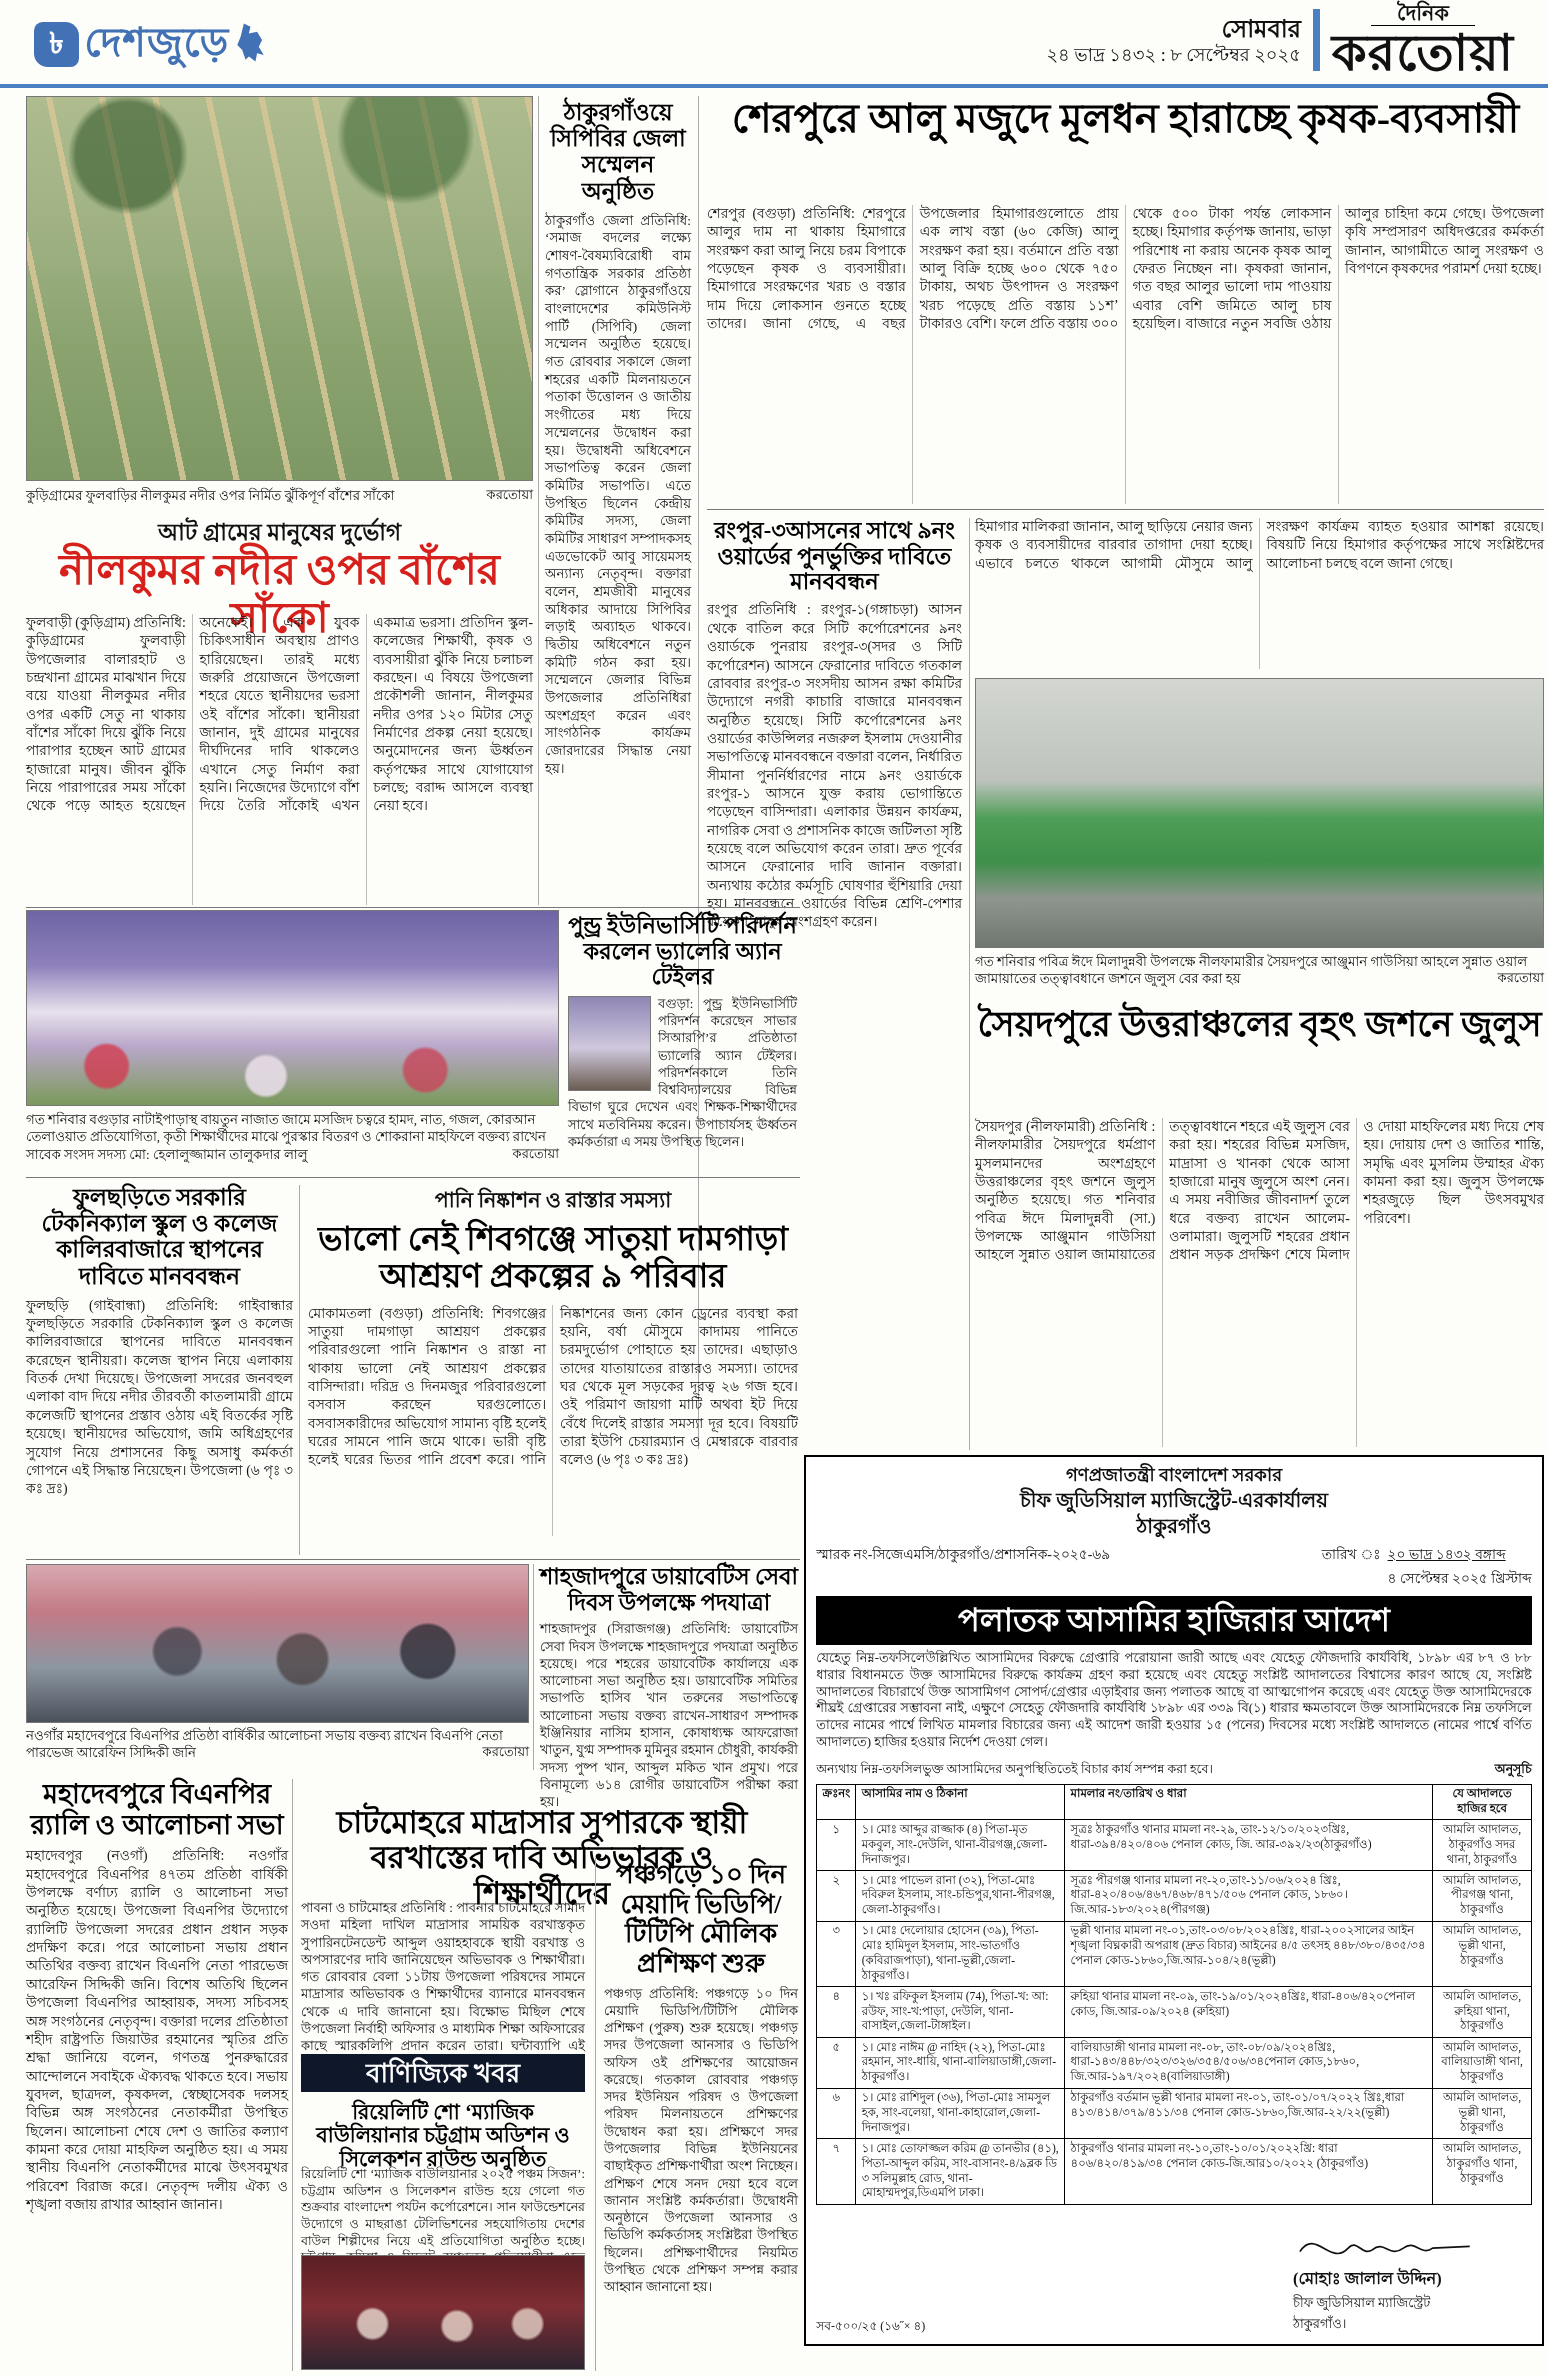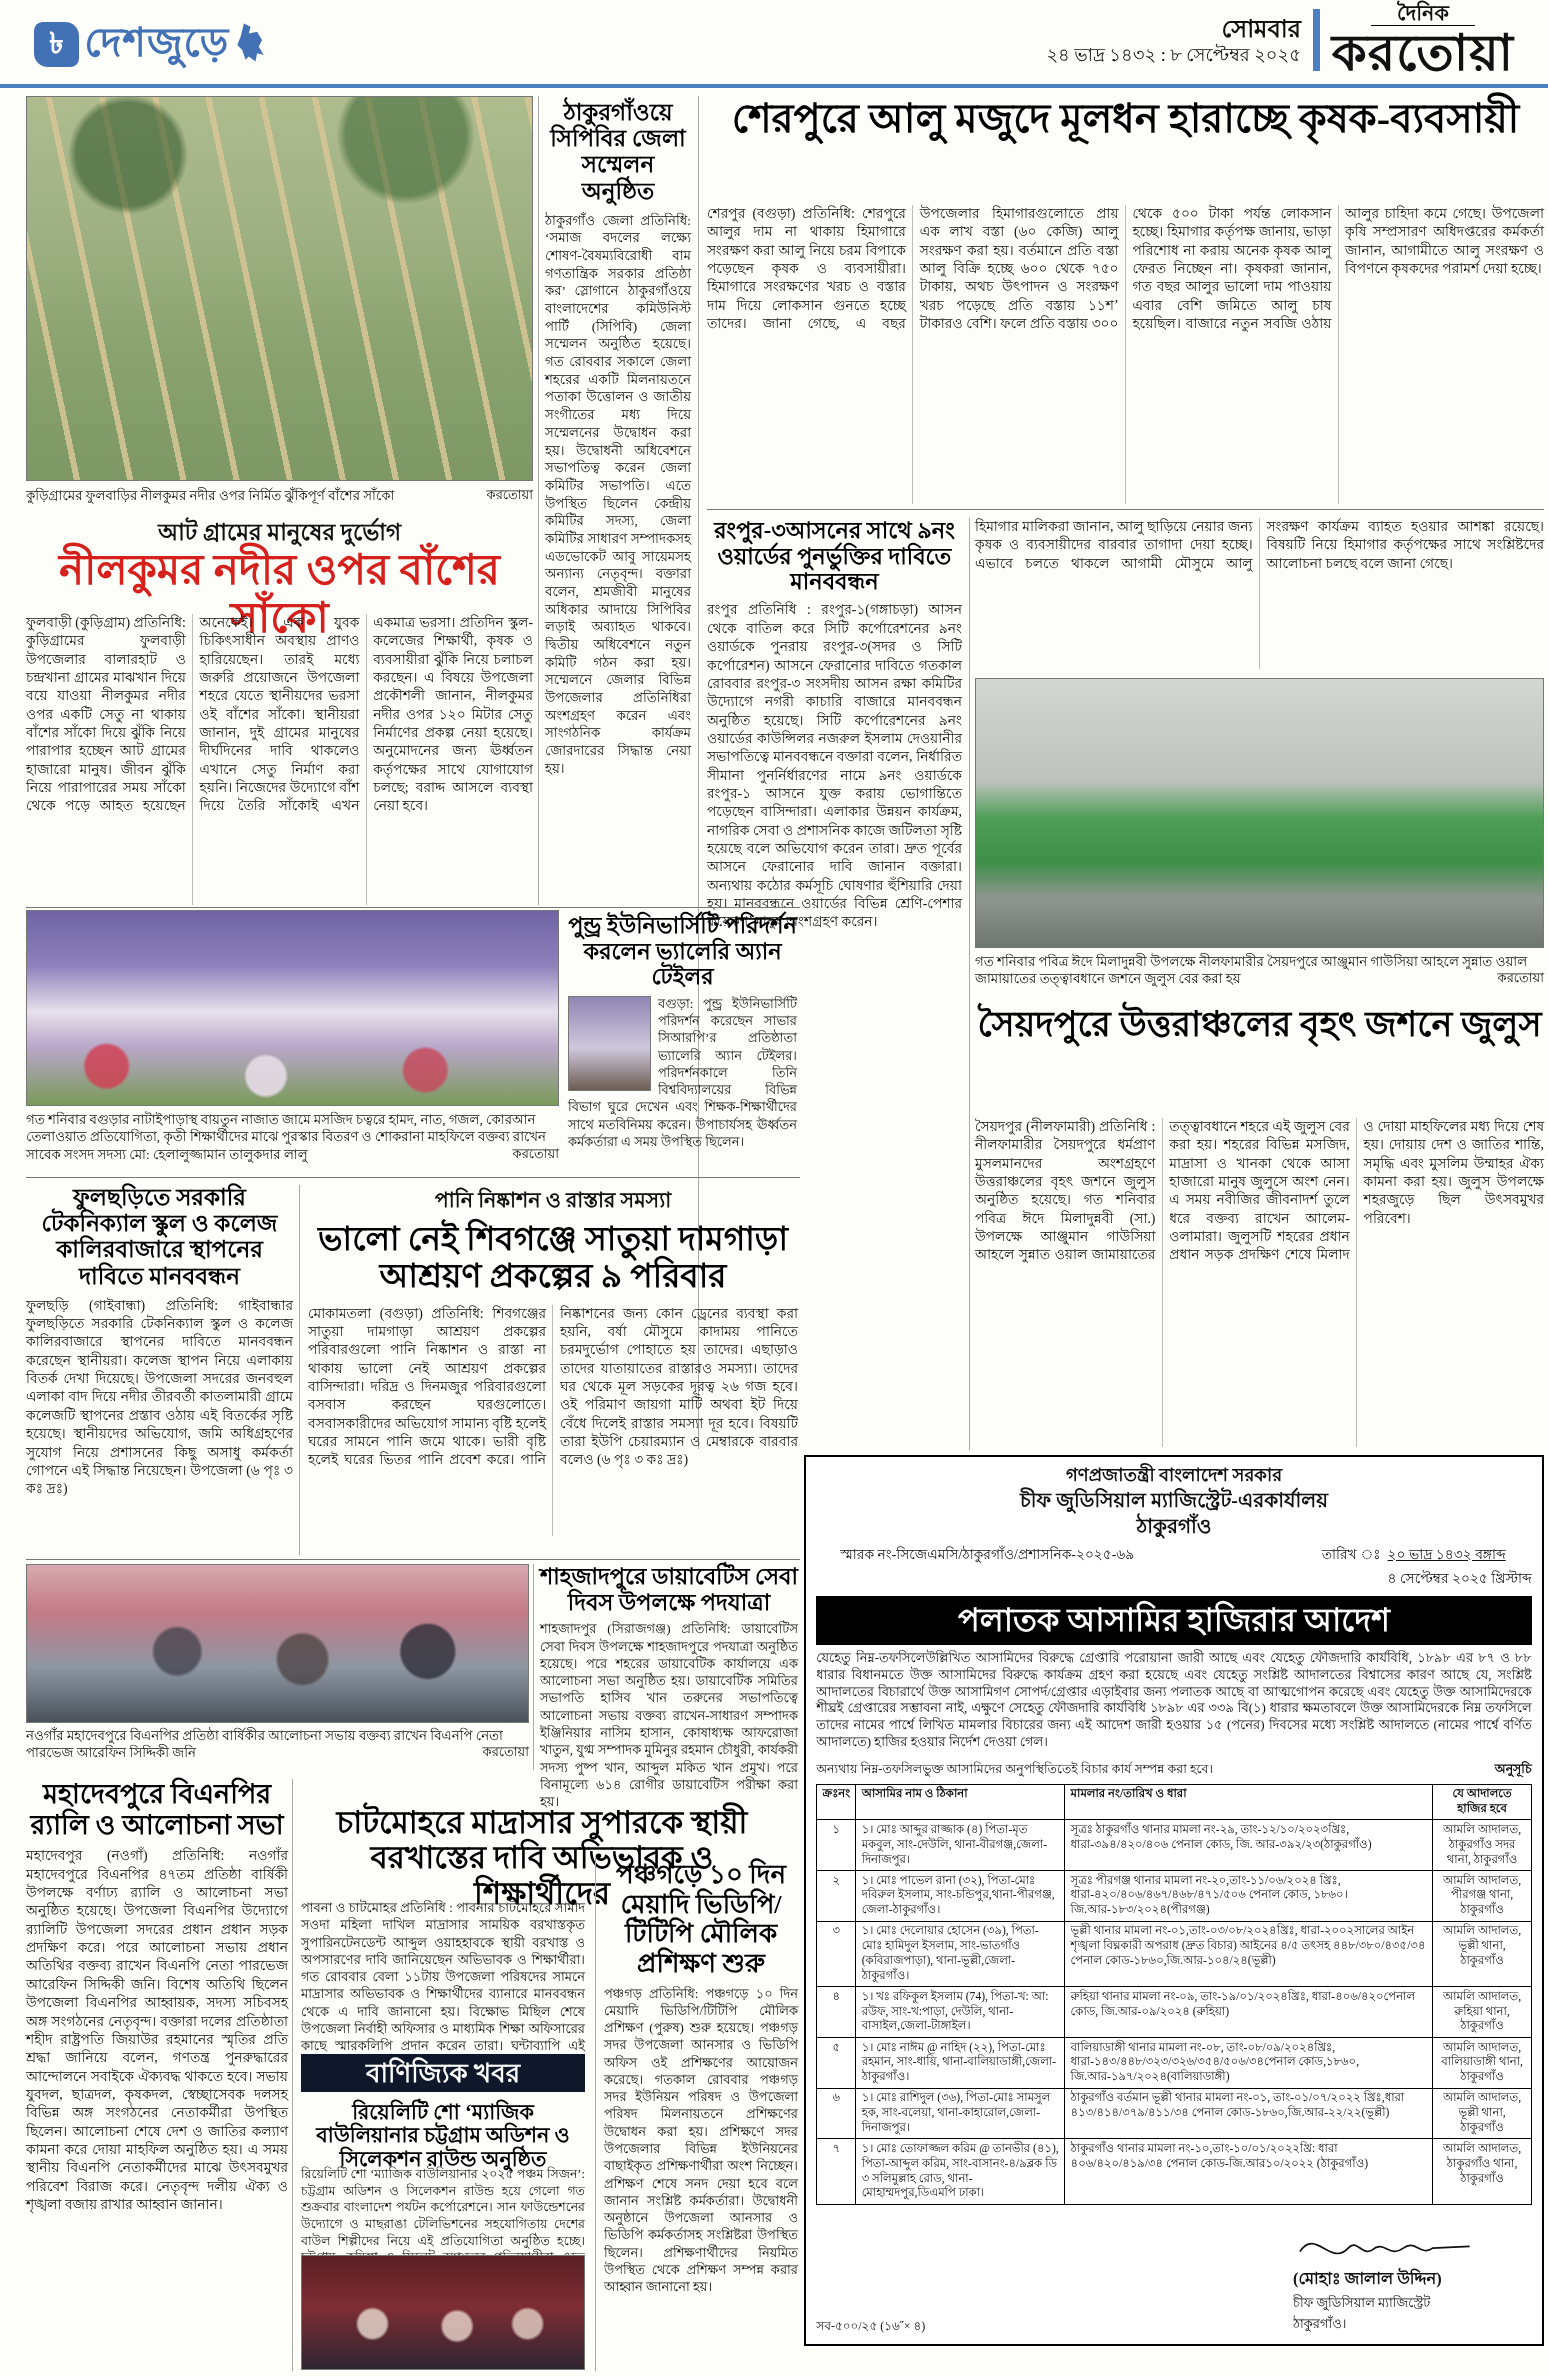--- a/index.html
+++ b/index.html
@@ -188,21 +188,21 @@
          radial-gradient(circle at 25% 60%, rgba(235,220,210,.8) 0 13.8px, transparent 17px),
          radial-gradient(circle at 55% 62%, rgba(235,215,205,.8) 0 13.8px, transparent 17px),
          radial-gradient(circle at 80% 60%, rgba(230,210,200,.8) 0 13.8px, transparent 17px),
          linear-gradient(180deg,#5a1f24 0%,#7e2d33 45%,#2e2430 100%);"></div>
 
   <div class="abs notice-box" style="left:804px;top:1455px;width:740px;height:891px;">
     <div class="notice-center" style="font-size:18px;">গণপ্রজাতন্ত্রী বাংলাদেশ সরকার</div>
     <div class="notice-center" style="font-size:20px;">চীফ জুডিসিয়াল ম্যাজিস্ট্রেট-এরকার্যালয়</div>
     <div class="notice-center" style="font-size:20px;">ঠাকুরগাঁও</div>
     <div style="display:flex;justify-content:space-between;align-items:flex-start;margin-top:3.4px;">
-      <div style="font-size:13.8px;margin-left:24px;">স্মারক নং-সিজেএমসি/ঠাকুরগাঁও/প্রশাসনিক-২০২৫-৬৯</div>
+      <div style="font-size:13.8px;">স্মারক নং-সিজেএমসি/ঠাকুরগাঁও/প্রশাসনিক-২০২৫-৬৯</div>
       <div style="display:flex;gap:6.9px;font-size:13.8px;">
         <span>তারিখ ঃ</span>
         <span style="text-align:left;">
           <span style="display:block;text-decoration:underline;">২০ ভাদ্র ১৪৩২ বঙ্গাব্দ</span>
           <span style="display:block;">৪ সেপ্টেম্বর ২০২৫ খ্রিস্টাব্দ</span>
         </span>
       </div>
     </div>
     <div class="notice-banner">পলাতক আসামির হাজিরার আদেশ</div>
     <div class="body-text" style="font-size:13px;line-height:1.3;">যেহেতু নিম্ন-তফসিলেউল্লিখিত আসামিদের বিরুদ্ধে গ্রেপ্তারি পরোয়ানা জারী আছে এবং যেহেতু ফৌজদারি কার্যবিধি, ১৮৯৮ এর ৮৭ ও ৮৮ ধারার বিধানমতে উক্ত আসামিদের বিরুদ্ধে কার্যক্রম গ্রহণ করা হয়েছে এবং যেহেতু সংশ্লিষ্ট আদালতের বিশ্বাসের কারণ আছে যে, সংশ্লিষ্ট আদালতের বিচারার্থে উক্ত আসামিগণ সোপর্দ/গ্রেপ্তার এড়াইবার জন্য পলাতক আছে বা আত্মগোপন করেছে এবং যেহেতু উক্ত আসামিদেরকে শীঘ্রই গ্রেপ্তারের সম্ভাবনা নাই, এক্ষুণে সেহেতু ফৌজদারি কার্যবিধি ১৮৯৮ এর ৩৩৯ বি(১) ধারার ক্ষমতাবলে উক্ত আসামিদেরকে নিম্ন তফসিলে তাদের নামের পার্শ্বে লিখিত মামলার বিচারের জন্য এই আদেশ জারী হওয়ার ১৫ (পনের) দিবসের মধ্যে সংশ্লিষ্ট আদালতে (নামের পার্শ্বে বর্ণিত আদালতে) হাজির হওয়ার নির্দেশ দেওয়া গেল।</div>

